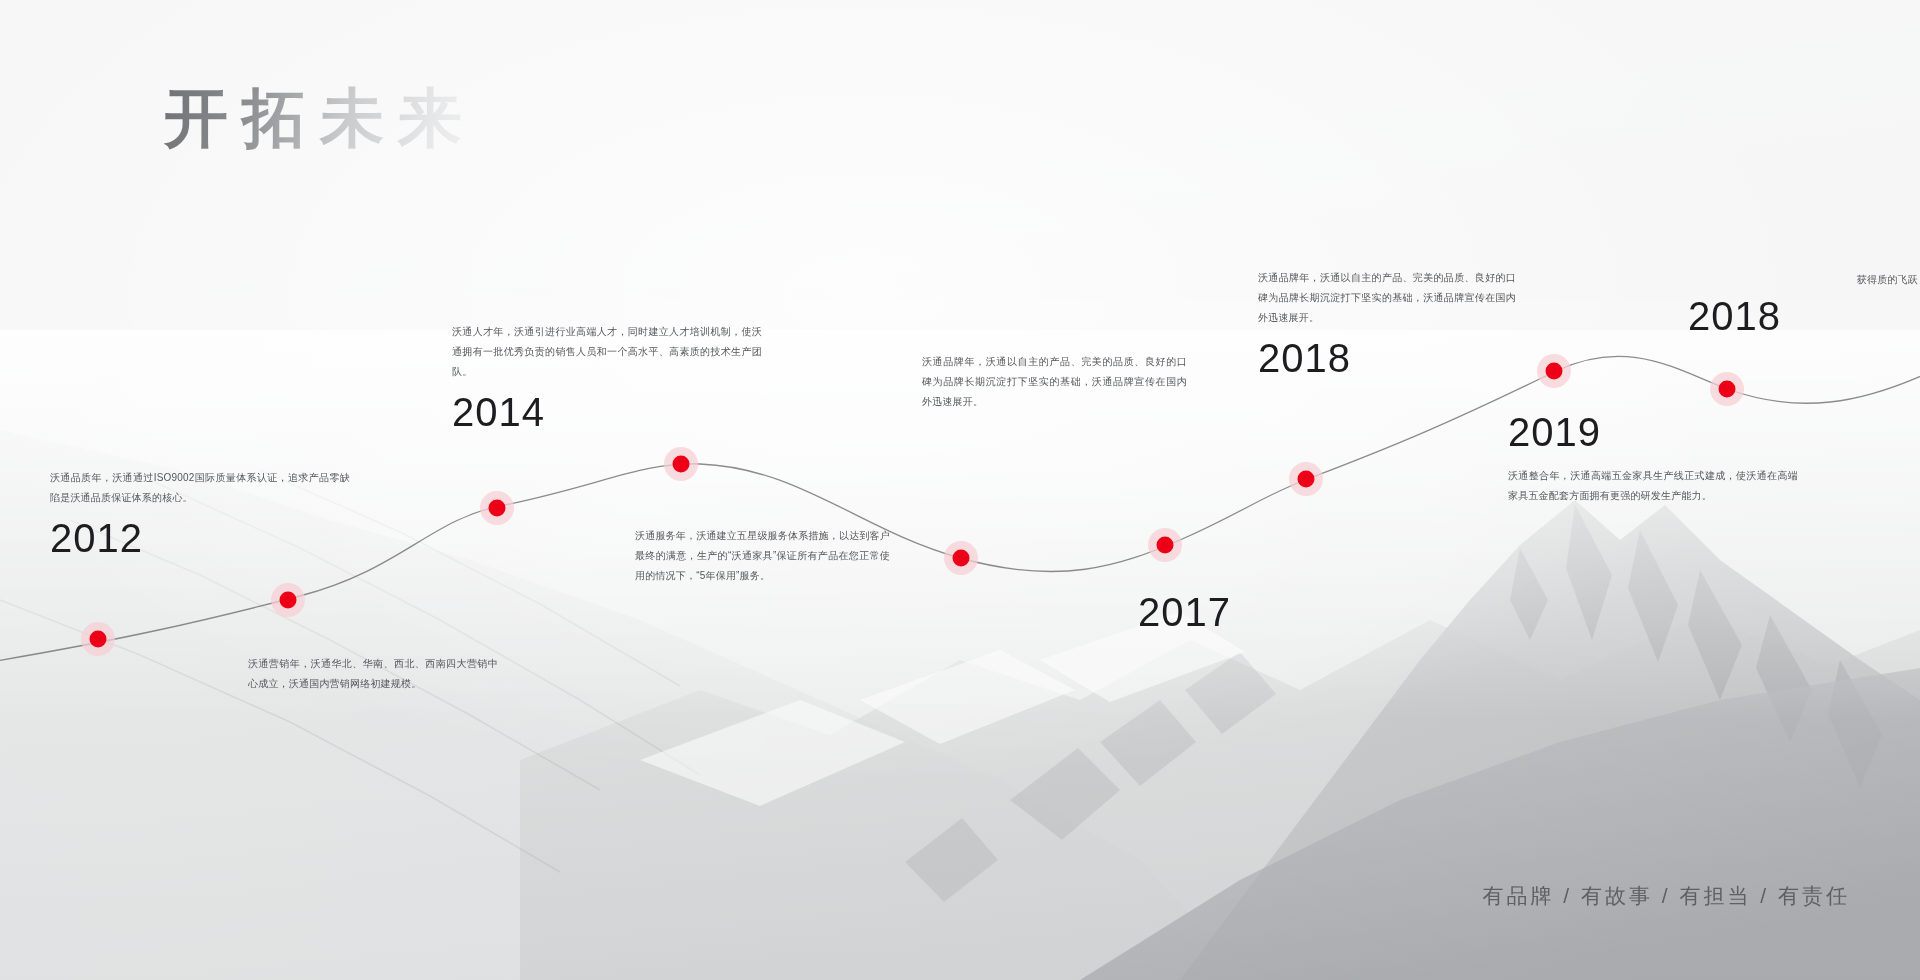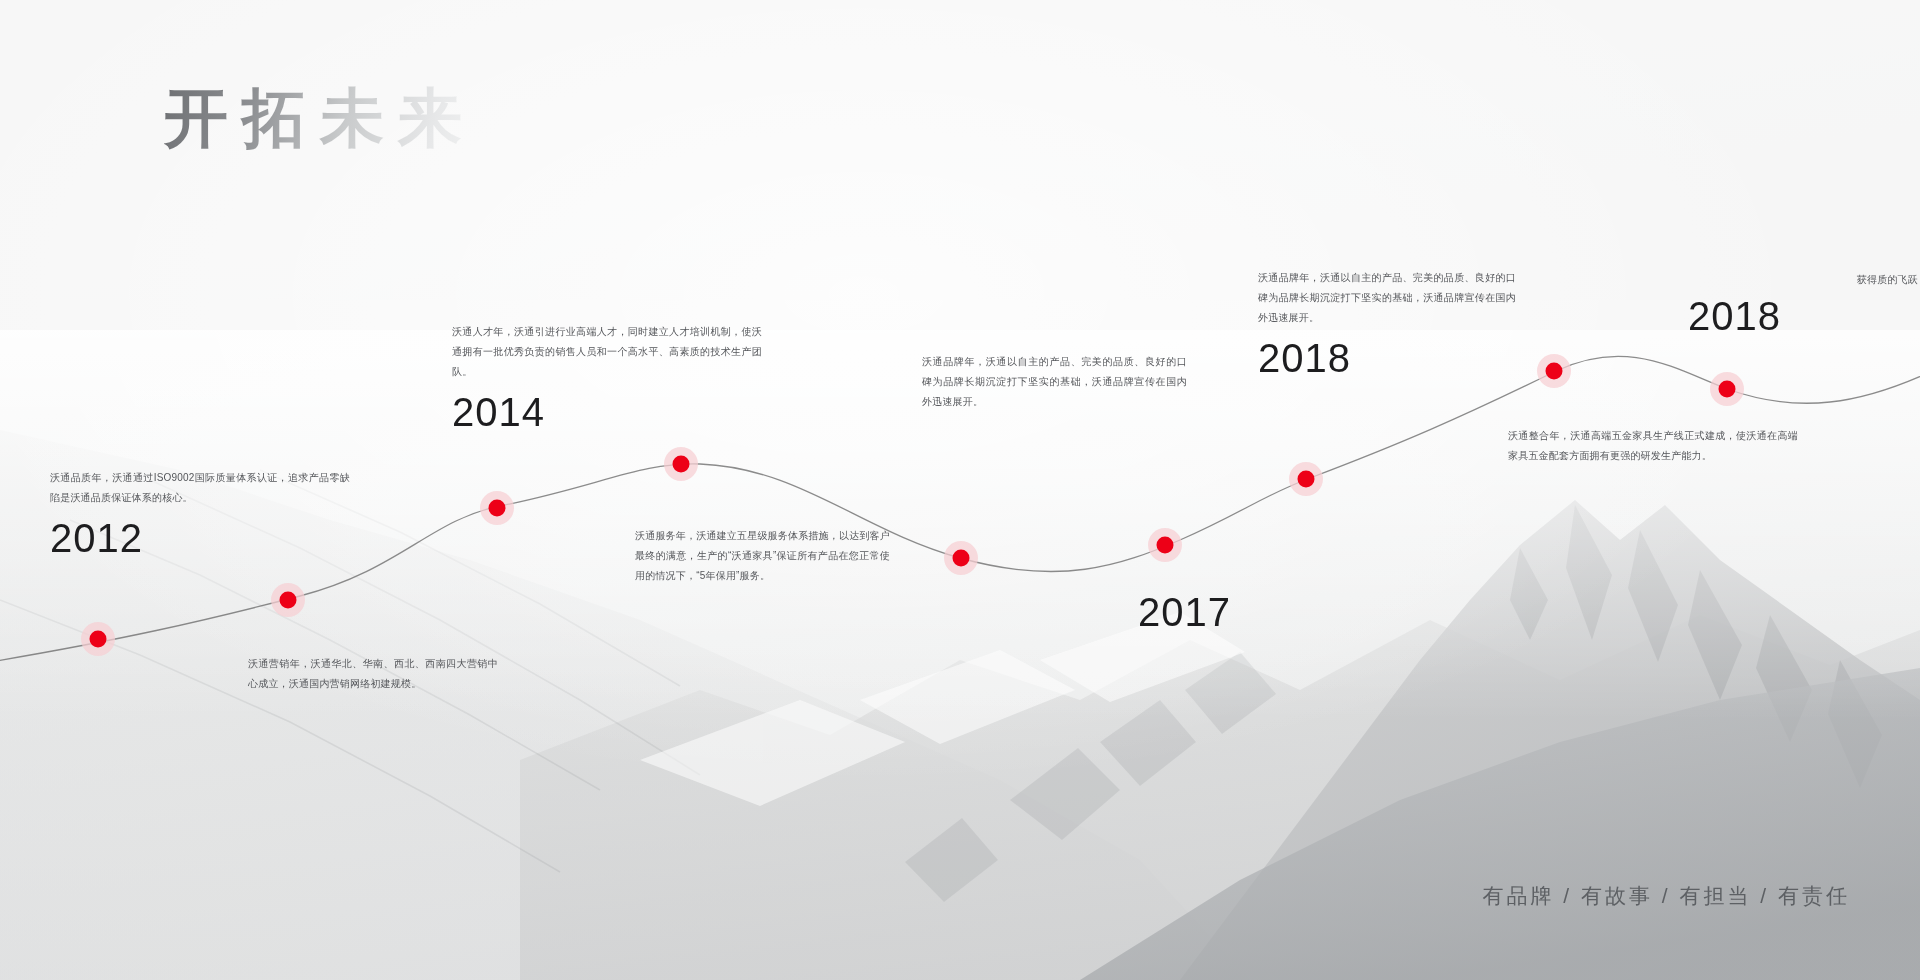--- a/index.html
+++ b/index.html
@@ -212,20 +212,21 @@
         <div class="desc">沃通品牌年，沃通以自主的产品、完美的品质、良好的口碑为品牌长期沉淀打下坚实的基础，沃通品牌宣传在国内外迅速展开。</div>
       </div>
       <div class="milestone below" style="left: 1138px; top: 592px; width: 300px;">
         <div class="year">2017</div>
       </div>
       <div class="milestone above" style="left: 1258px; top: 268px; width: 258px;">
         <div class="desc">沃通品牌年，沃通以自主的产品、完美的品质、良好的口碑为品牌长期沉淀打下坚实的基础，沃通品牌宣传在国内外迅速展开。</div>
         <div class="year">2018</div>
       </div>
       <div class="milestone below" style="left: 1508px; top: 412px; width: 290px;">
+        <div class="year">2019</div>
         <div class="desc">沃通整合年，沃通高端五金家具生产线正式建成，使沃通在高端家具五金配套方面拥有更强的研发生产能力。</div>
       </div>
       <div class="milestone above" style="left: 1688px; top: 270px; width: 230px;">
         <div class="desc" style="text-align: right; margin-bottom: 4px;">获得质的飞跃</div>
         <div class="year" style="margin-top: 6px;">2018</div>
       </div>
     </div>
 
   <div id="footer-tagline">有品牌 / 有故事 / 有担当 / 有责任</div>
 

